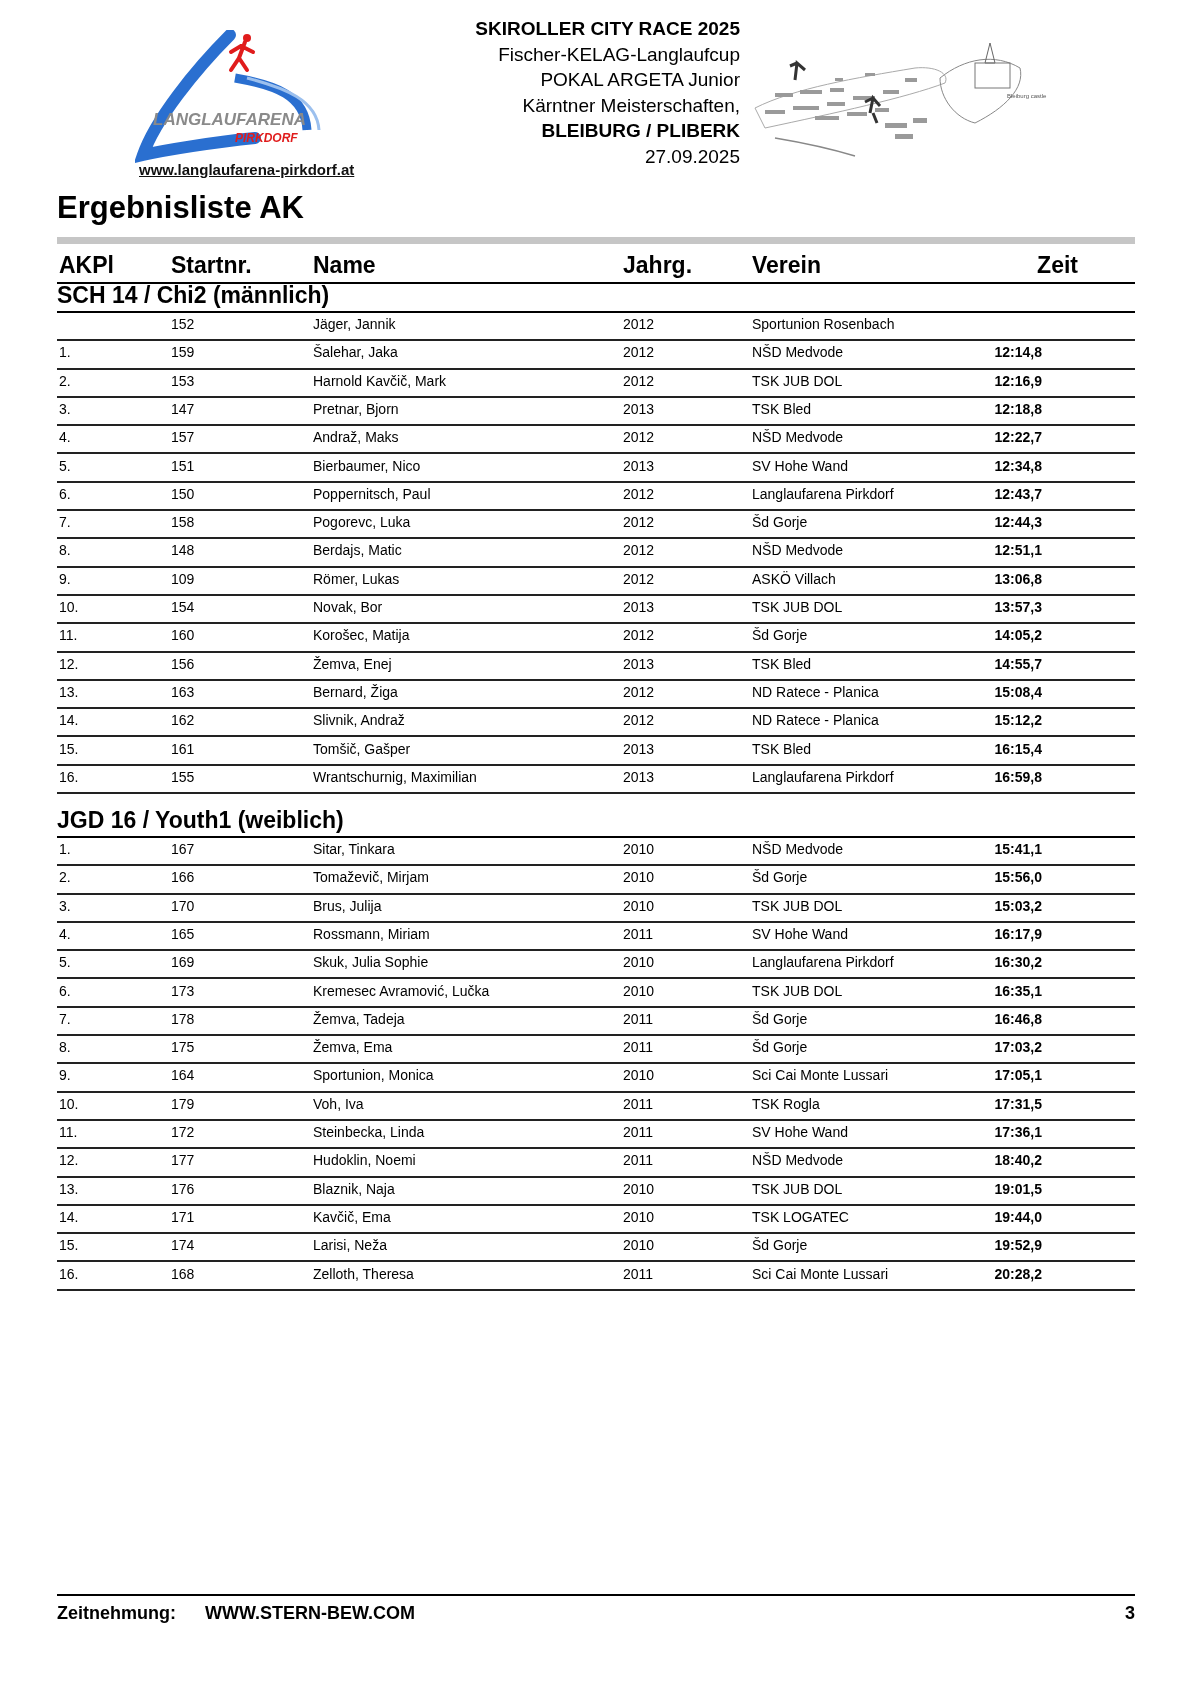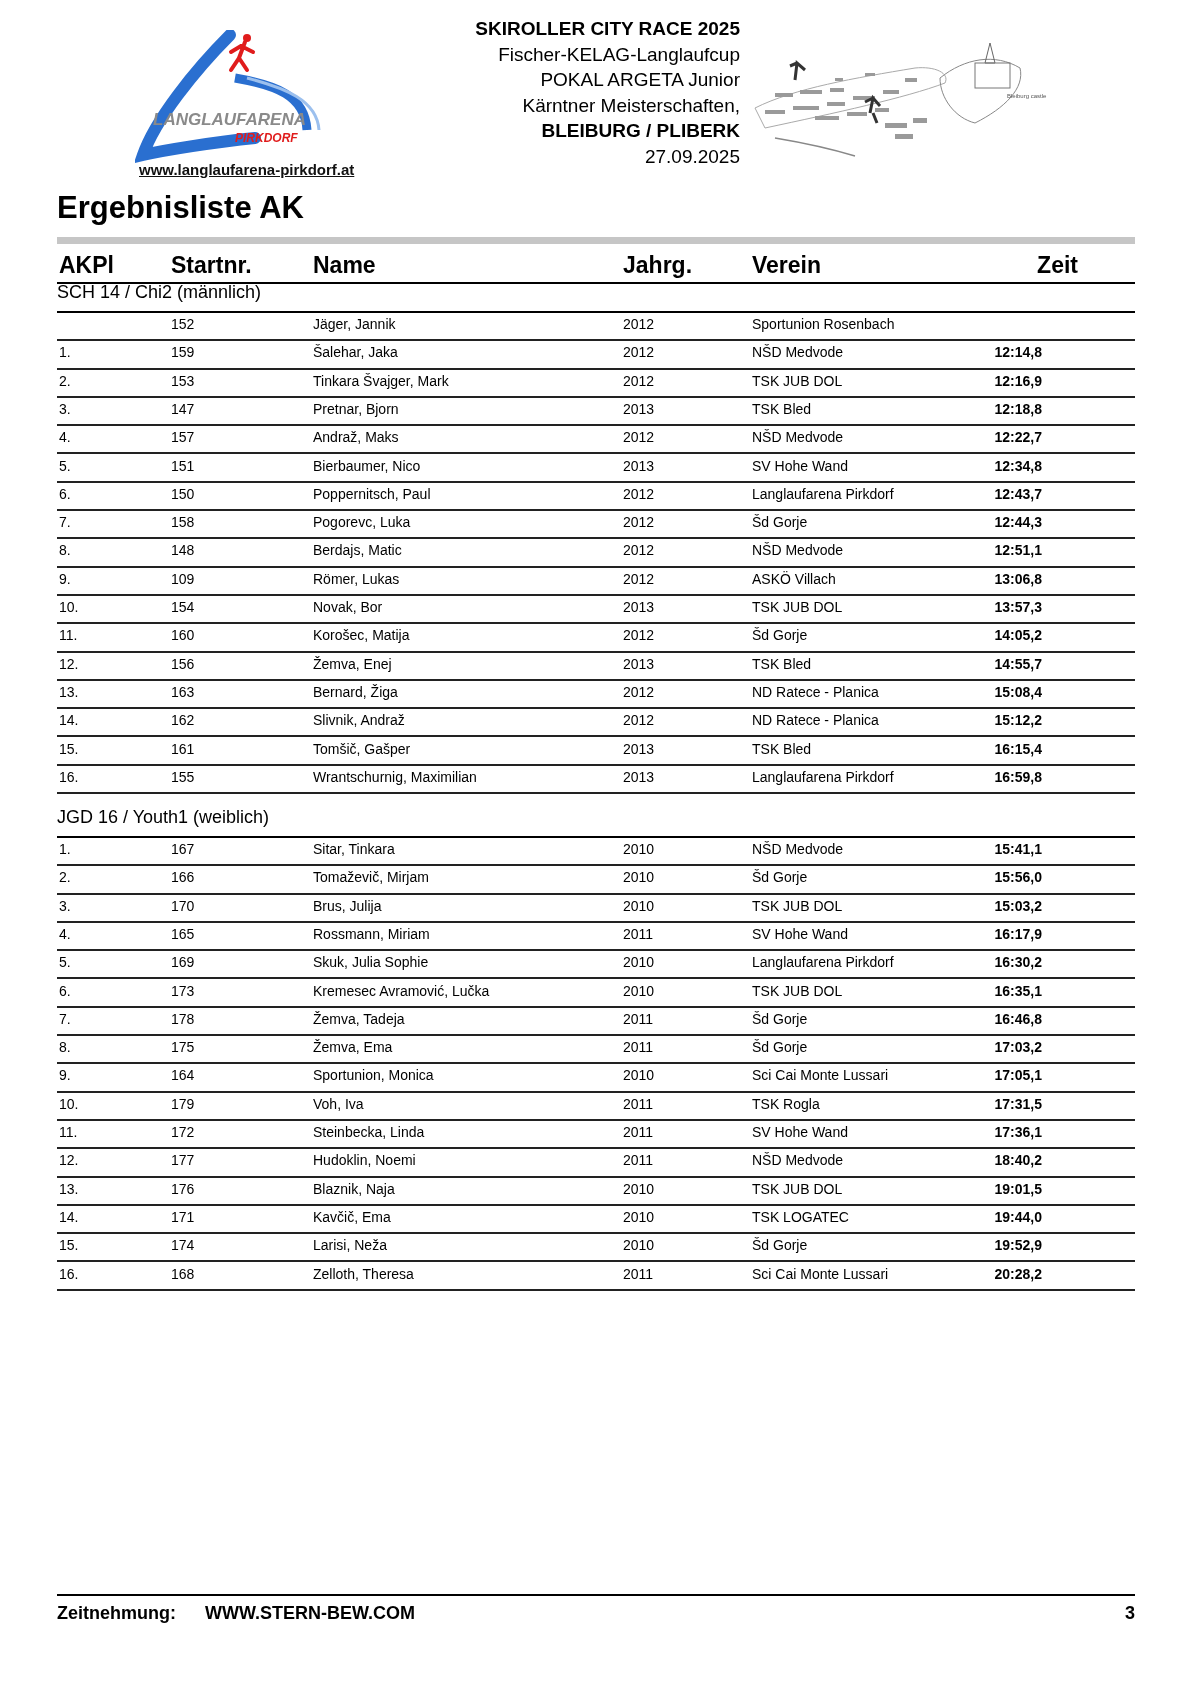--- a/index.html
+++ b/index.html
@@ -27,21 +27,21 @@
 
     .header-row { position: absolute; left: 57px; top: 250px; width: 1078px; height: 34px; font-size: 23px; font-weight: bold; }
     .header-row .col { top: 2px; left: auto; }
     .header-row .h-akpl { left: 2px; }
     .header-row .h-start { left: 114px; }
     .header-row .h-name { left: 256px; }
     .header-row .h-jahrg { left: 566px; }
     .header-row .h-verein { left: 695px; }
     .header-row .h-zeit { right: 57px; }
     .header-line { position: absolute; left: 57px; top: 282px; width: 1078px; height: 2px; background: #000; }
-    .group-title { position: absolute; left: 57px; font-size: 18px; font-weight: normal; white-space: nowrap; }
+    .group-title { position: absolute; left: 57px; font-size: 23px; font-weight: bold; white-space: nowrap; }
     .group-line { position: absolute; left: 57px; width: 1078px; height: 2px; background: #000; }
 
     .row { position: absolute; left: 0; width: 1153px; height: 30.4px; font-size: 14px; }
     .row .col { top: 3px; }
     .row .row-line { position: absolute; left: 57px; bottom: 0; width: 1078px; height: 2px; background: #222; }
 
     .footer-line { position: absolute; left: 57px; top: 1594px; width: 1078px; height: 2px; background: #000; }
     .footer { position: absolute; left: 57px; top: 1603px; width: 1078px; font-size: 18px; font-weight: bold; }
     .footer .label { position: absolute; left: 0; }
     .footer .url { position: absolute; left: 148px; }
@@ -134,21 +134,21 @@
       <span class="col c-start">159</span>
       <span class="col c-name">Šalehar, Jaka</span>
       <span class="col c-jahrg">2012</span>
       <span class="col c-verein">NŠD Medvode</span>
       <span class="col c-zeit">12:14,8</span>
       <div class="row-line"></div>
     </div>
     <div class="row" style="top: 369.6px; height: 28.3px;">
       <span class="col c-akpl">2.</span>
       <span class="col c-start">153</span>
-      <span class="col c-name">Tinkara Švajger, Mark</span>
+      <span class="col c-name">Harnold Kavčič, Mark</span>
       <span class="col c-jahrg">2012</span>
       <span class="col c-verein">TSK JUB DOL</span>
       <span class="col c-zeit">12:16,9</span>
       <div class="row-line"></div>
     </div>
     <div class="row" style="top: 397.9px; height: 28.3px;">
       <span class="col c-akpl">3.</span>
       <span class="col c-start">147</span>
       <span class="col c-name">Pretnar, Bjorn</span>
       <span class="col c-jahrg">2013</span>

